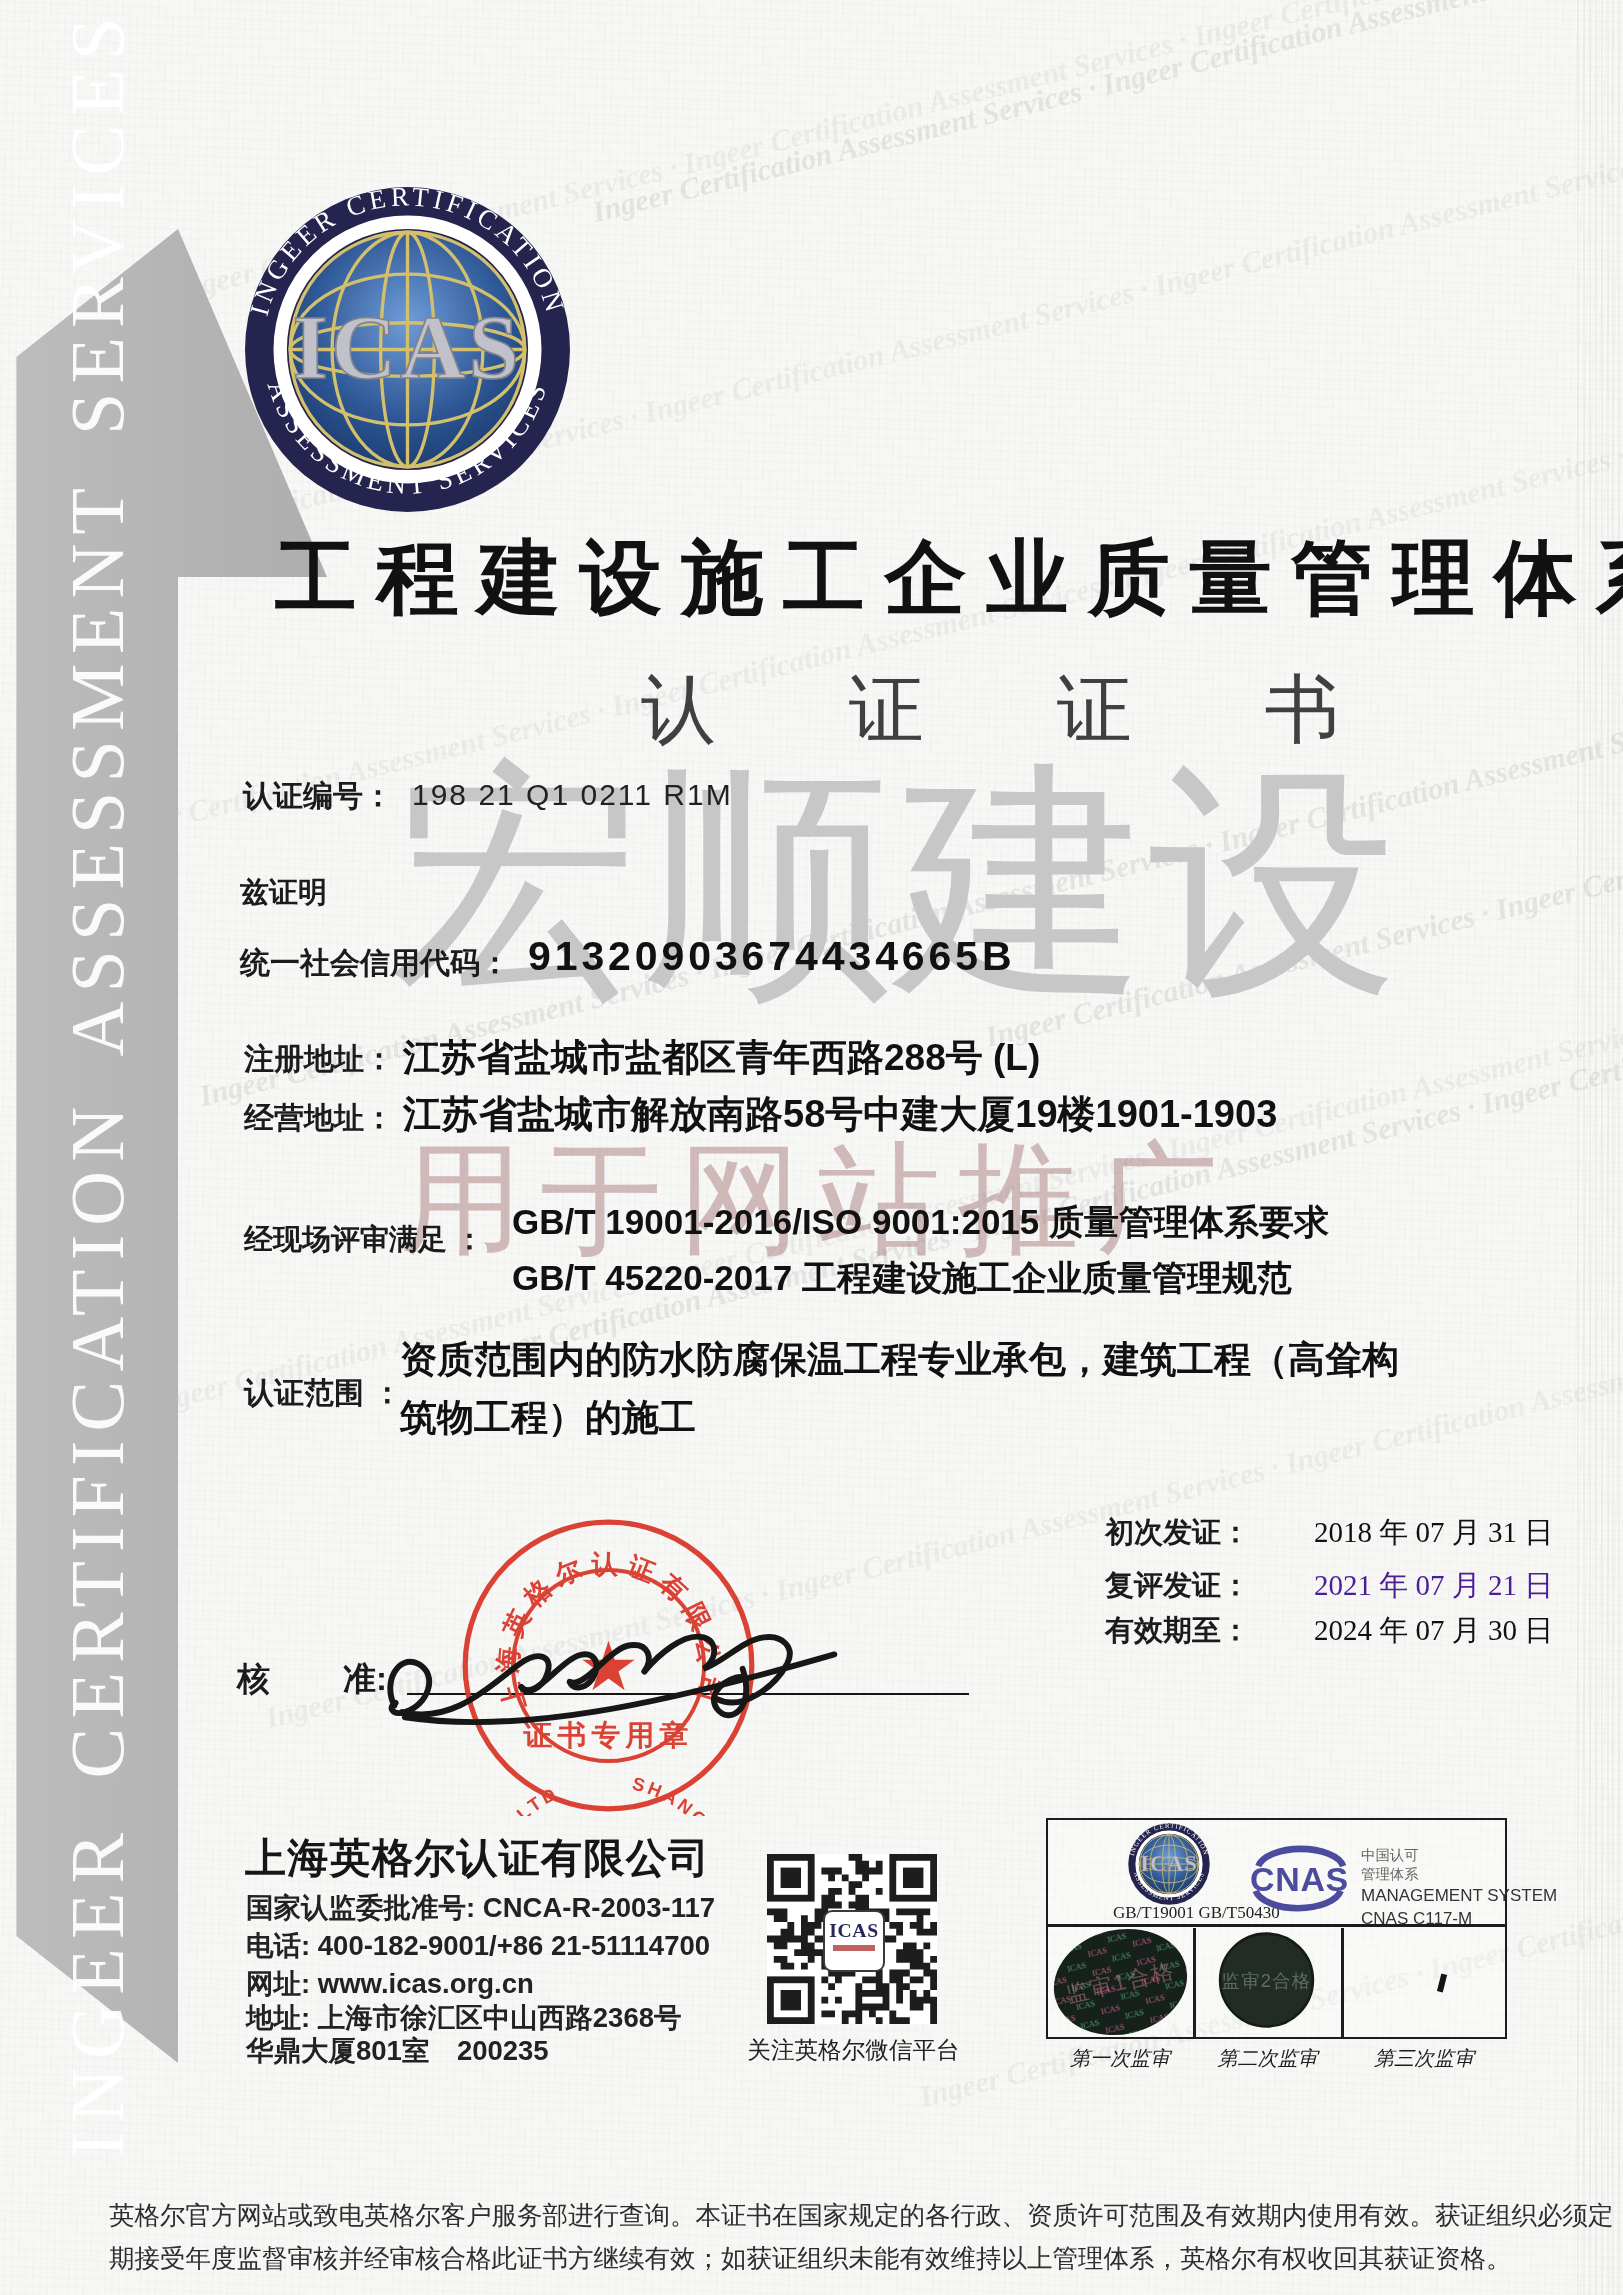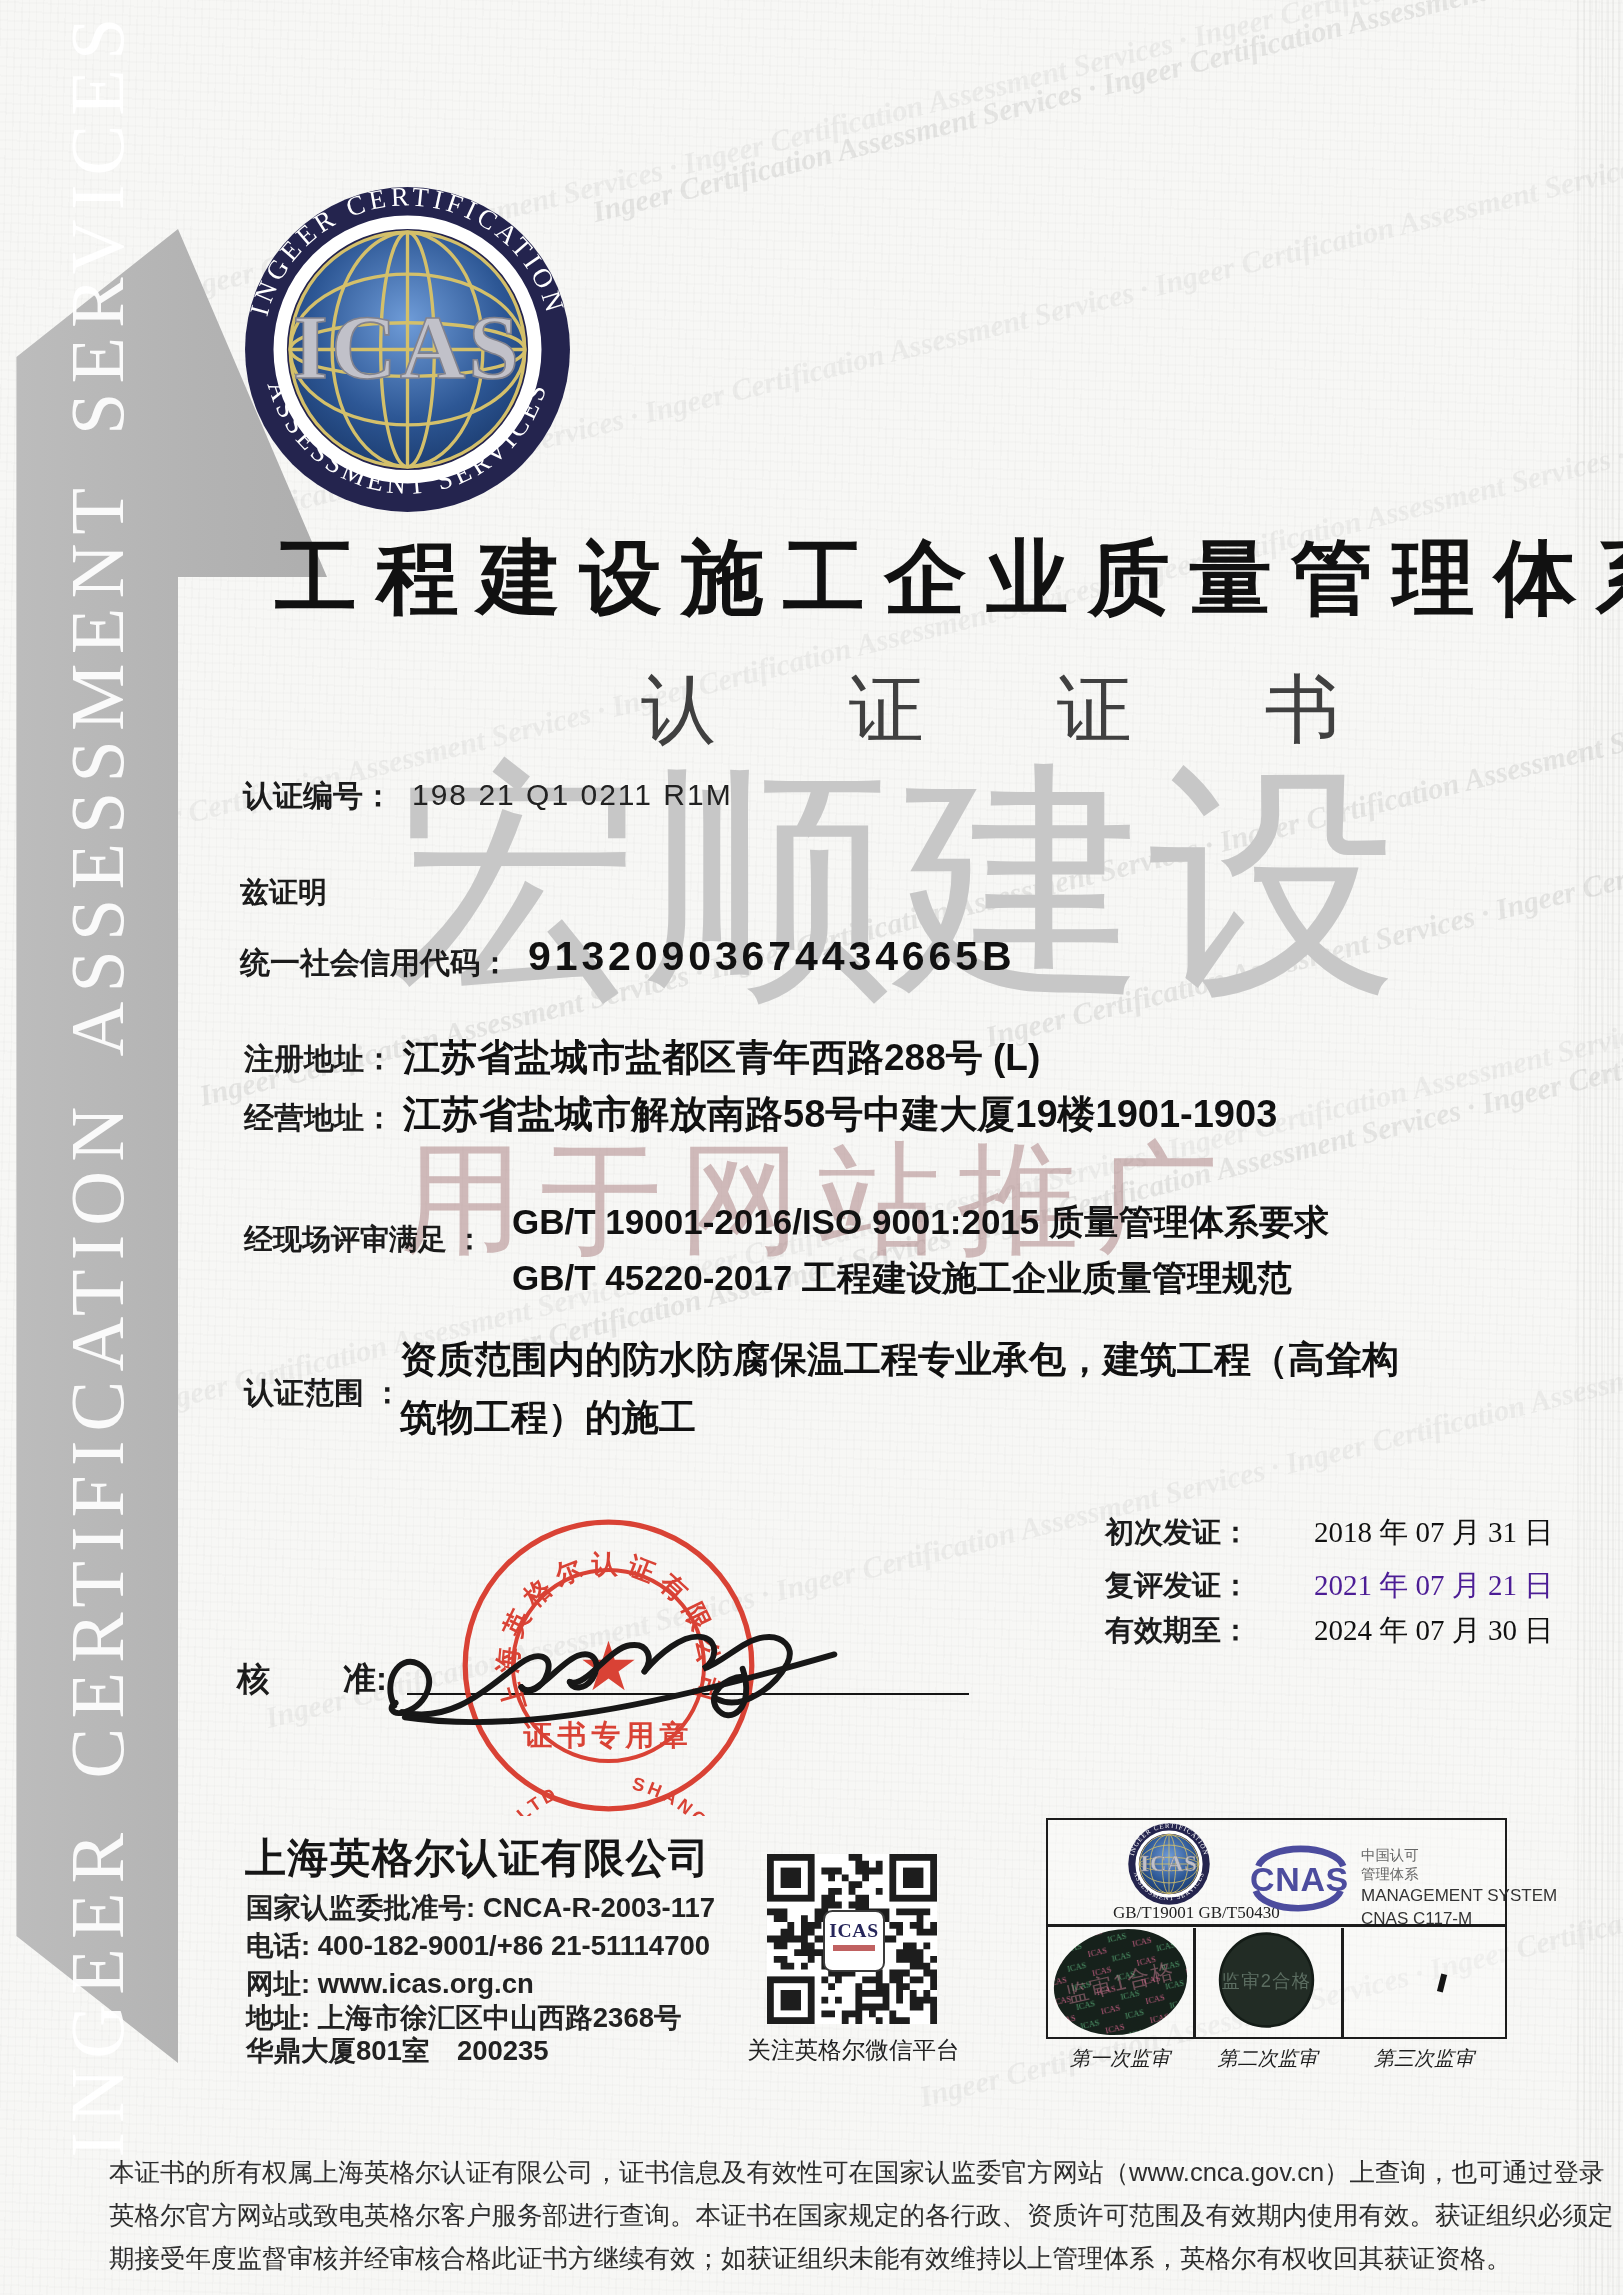--- a/index.html
+++ b/index.html
@@ -256,18 +256,17 @@
     <circle cx="83" cy="75" r="71" fill="#222c25"></circle>
     <circle cx="83" cy="75" r="71" fill="none" stroke="#141c17" stroke-width="4"></circle>
     <text x="83" y="86" text-anchor="middle" font-size="28" fill="#66796c" opacity="0.85" letter-spacing="2">监审2合格</text>
   </svg>
   <div class="abs" style="left:1439px;top:1974px;width:5.9px;height:18.3px;background:#141414;transform:rotate(14deg);z-index:5"></div>
 
   <span class="abs audit-lbl" style="left:1046px;top:2045px;width:148px">第一次监审</span>
   <span class="abs audit-lbl" style="left:1194px;top:2045px;width:147px">第二次监审</span>
   <span class="abs audit-lbl" style="left:1341px;top:2045px;width:166px">第三次监审</span>
 
-  <div class="abs footer-line" style="left:109px;top:2155px">本证书的所有权属上海英格尔认证有限公司，证书信息及有效性可在国家认监委官方网站（www.cnca.gov.cn）上查询，也可通过登录</div>
   <div class="abs footer-line" style="left:109px;top:2198px">英格尔官方网站或致电英格尔客户服务部进行查询。本证书在国家规定的各行政、资质许可范围及有效期内使用有效。获证组织必须定</div>
   <div class="abs footer-line" style="left:109px;top:2241px">期接受年度监督审核并经审核合格此证书方继续有效；如获证组织未能有效维持以上管理体系，英格尔有权收回其获证资格。</div>
 
 </div>
 
 
 </body></html>

